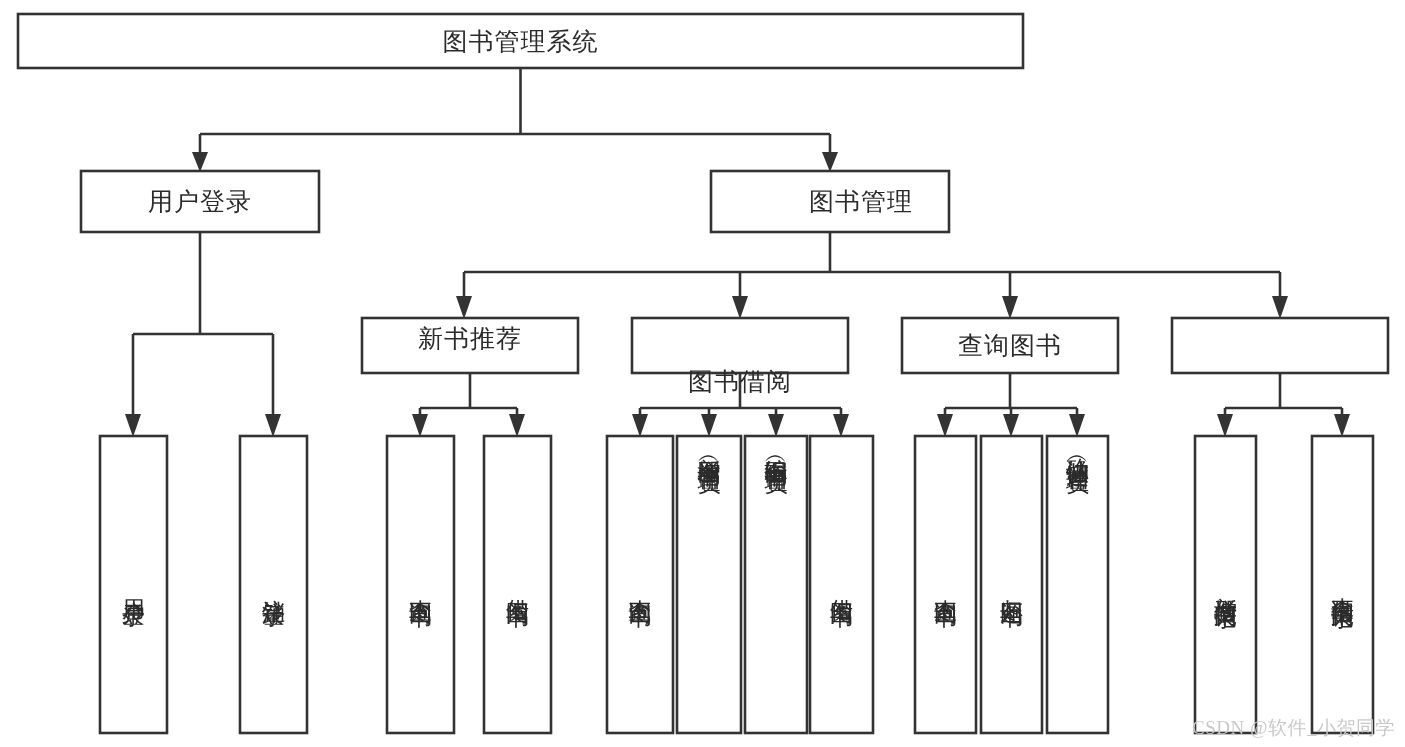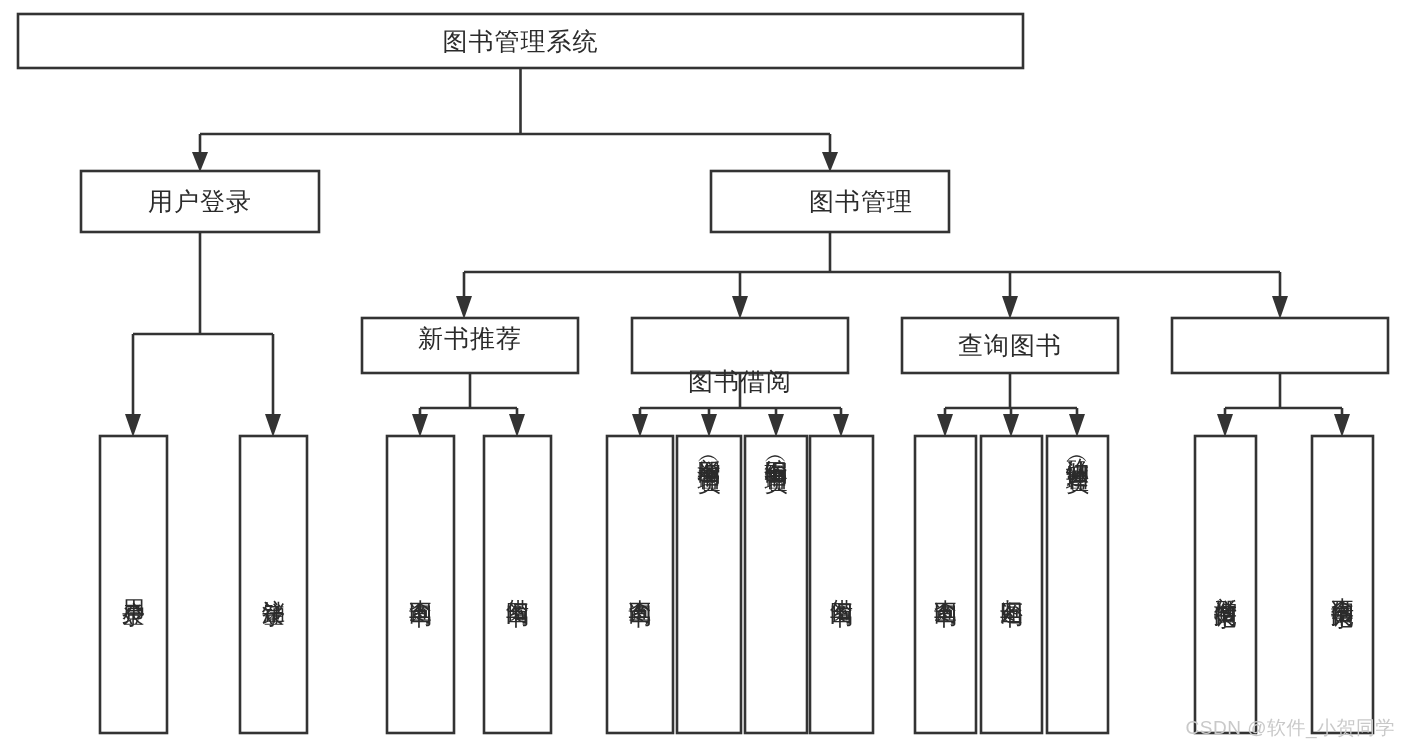--- a/index.html
+++ b/index.html
@@ -39,21 +39,21 @@
     stroke-linecap: butt;
   }
   .arrow-head {
     fill: #333333;
     stroke: none;
   }
   .watermark {
     position: absolute;
     right: 10px;
     bottom: 6px;
-    font-family: Liberation Sans, sans-serif;
+    font-family: Liberation Serif, serif;
     font-size: 19px;
     color: #c9c9c9;
     white-space: nowrap;
     pointer-events: none;
     letter-spacing: 0.5px;
   }
   .vlabel-wrap {
     position: absolute;
     display: flex;
     align-items: center;

